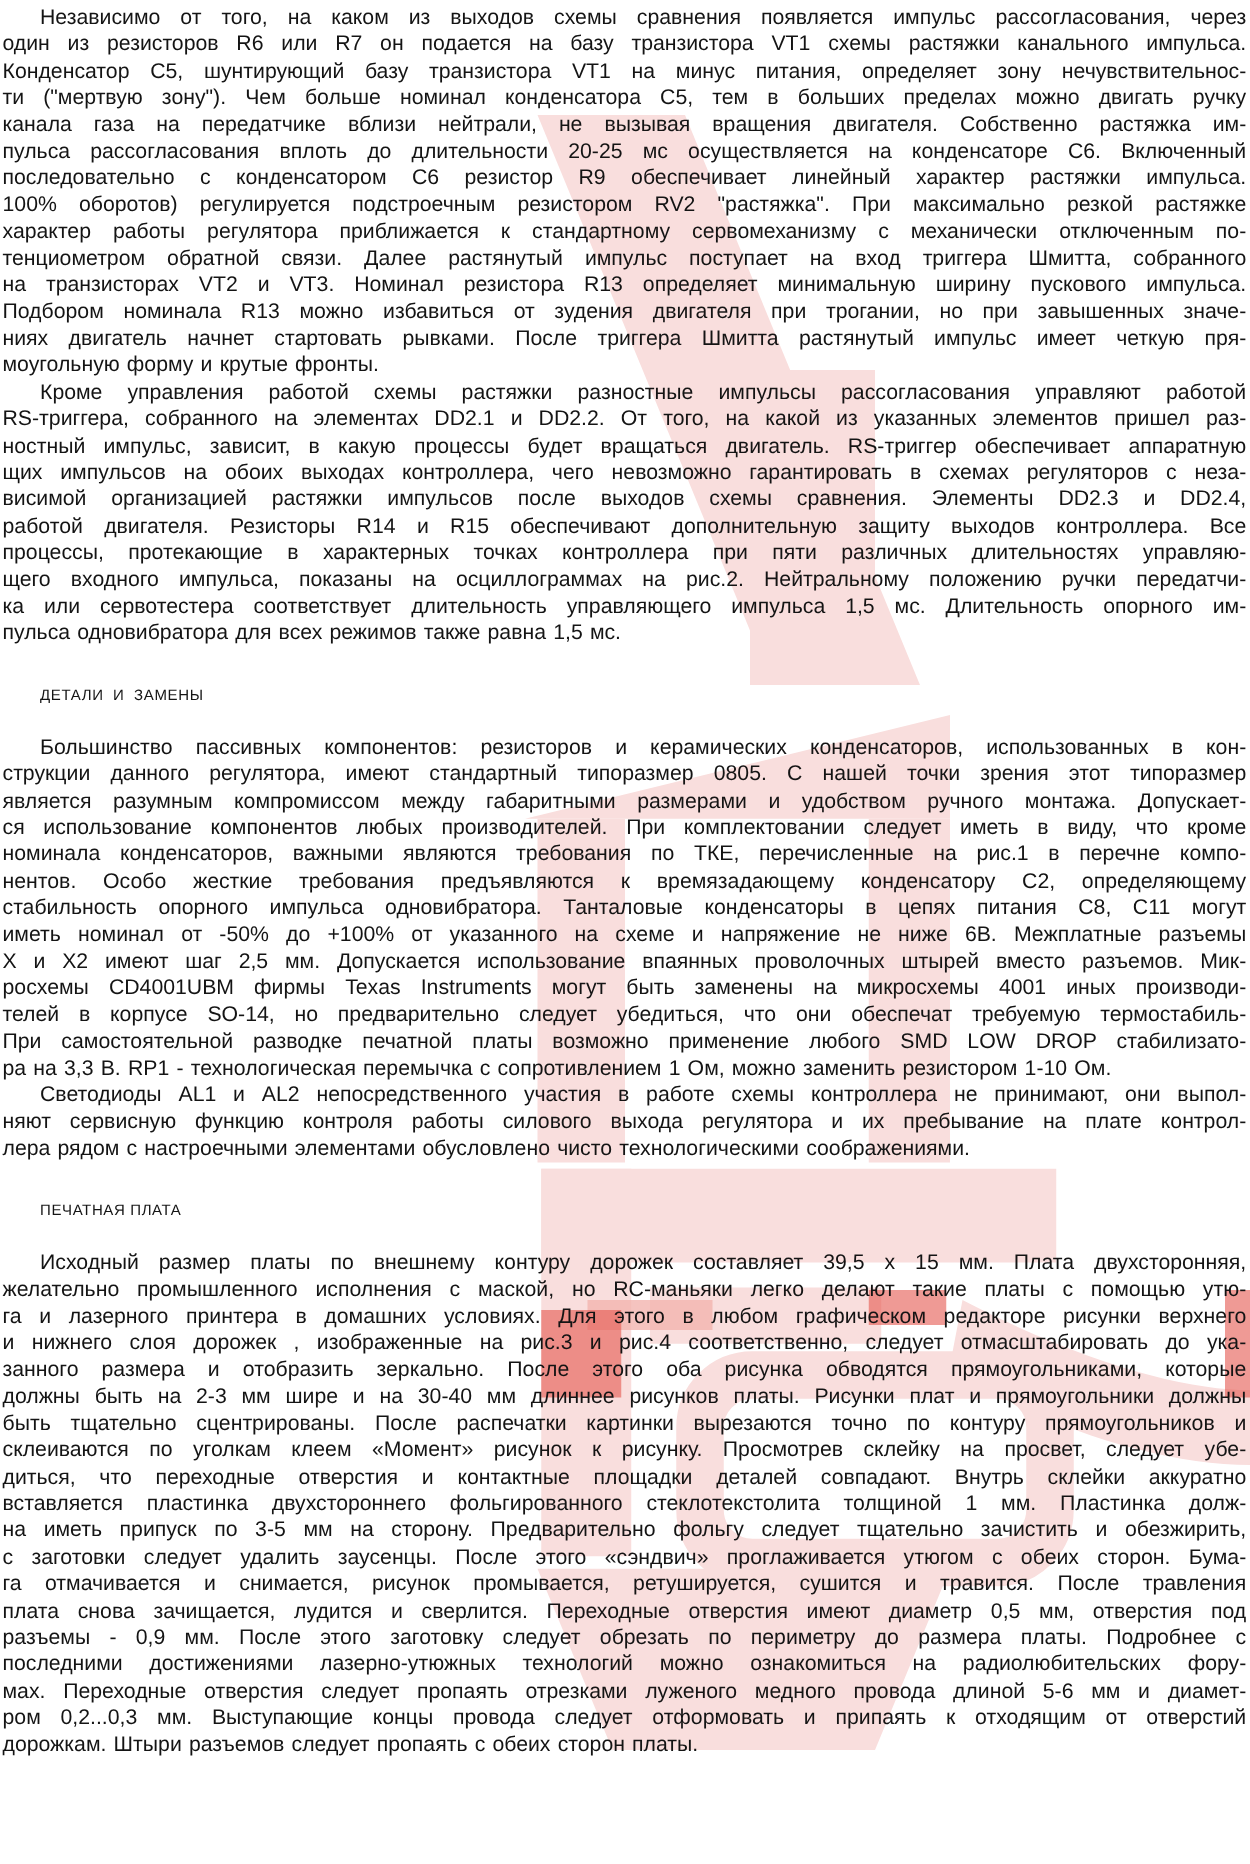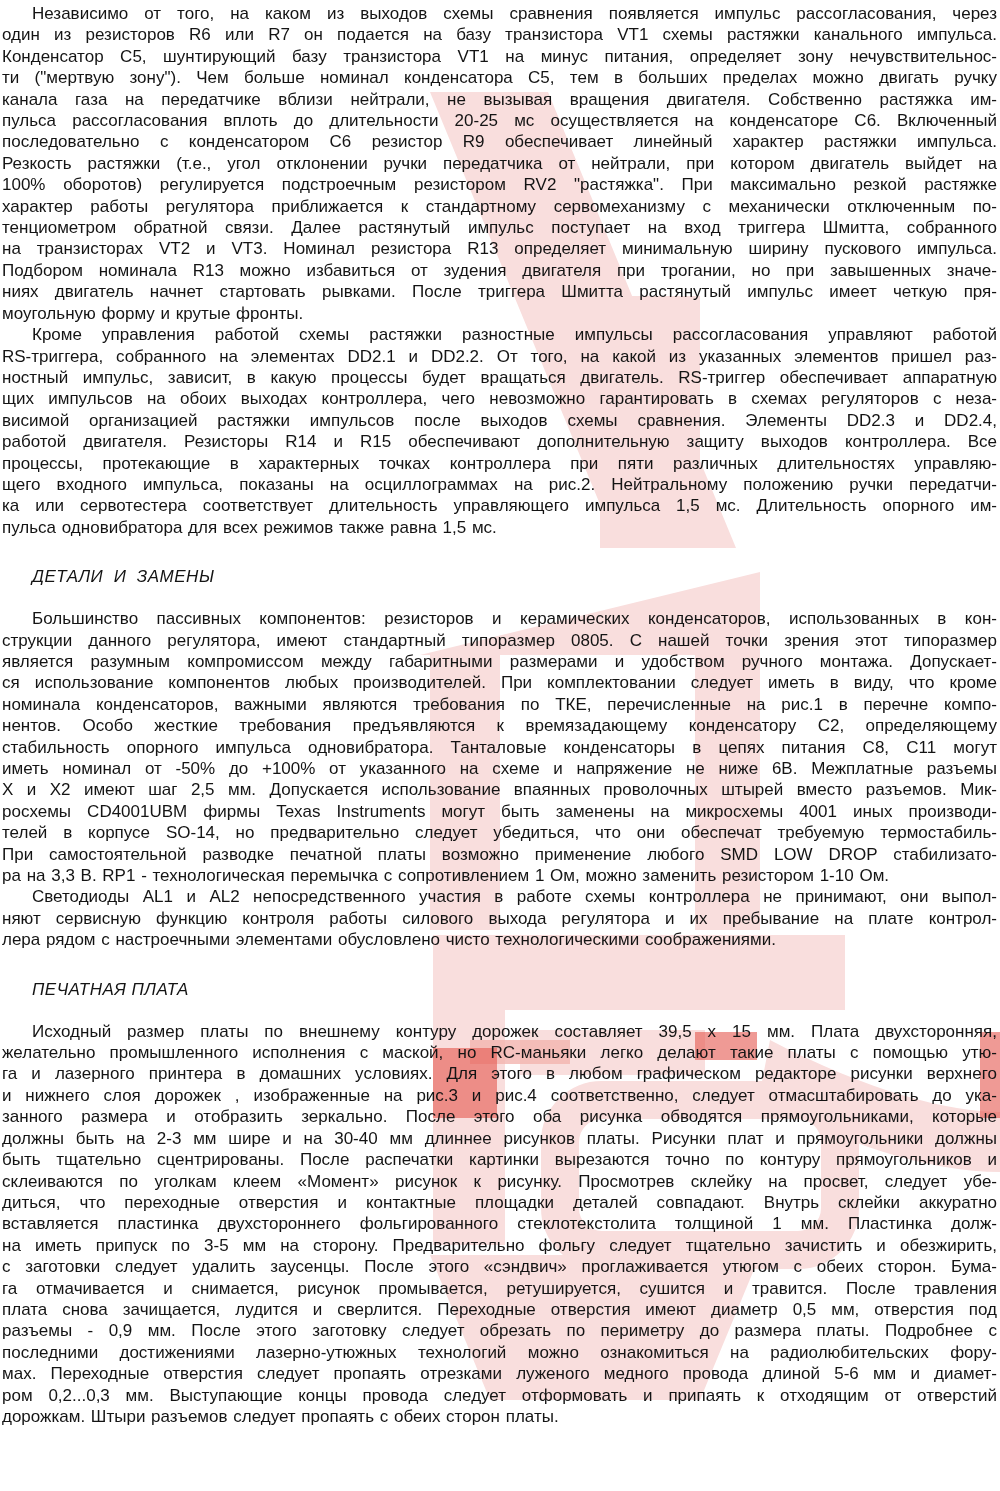--- a/index.html
+++ b/index.html
@@ -23,27 +23,26 @@
     font-size:17px;
     line-height:21.4px;
     text-align:justify;
     text-align-last:justify;
     word-spacing:1px;
     white-space:normal;
   }
   .line.last{text-align-last:left;}
   .line.first{text-indent:30px;}
   .heading{
-    font-size:17px;
+    font-size:12px;
     line-height:22px;
     margin:28px 0 20px 0;
     padding-left:30px;
     white-space:pre-wrap;
     letter-spacing:0.5px;
-    font-style:italic;
   }
 </style>
 </head>
 <body>
 
 <svg class="watermark" viewBox="0 0 1000 1491" xmlns="http://www.w3.org/2000/svg" aria-hidden="true">
   <polygon points="430,92 548,92 736,548 618,548" fill="#f9dedd"></polygon>
   <polygon points="600,296 700,296 700,548 600,548" fill="#f9dedd"></polygon>
   <polygon points="420,655 760,572 760,655" fill="#f9dedd"></polygon>
   <polygon points="430,655 500,655 500,930 430,930" fill="#f9dedd"></polygon>
@@ -62,21 +61,20 @@
 
 <main class="text-column">
     <div class="paragraph">
       <div class="line first">Независимо от того, на каком из выходов схемы сравнения появляется импульс рассогласования, через</div>
       <div class="line">один из резисторов R6 или R7 он подается на базу транзистора VT1 схемы растяжки канального импульса.</div>
       <div class="line">Конденсатор С5, шунтирующий базу транзистора VT1 на минус питания, определяет зону нечувствительнос-</div>
       <div class="line">ти ("мертвую зону"). Чем больше номинал конденсатора С5, тем в больших пределах можно двигать ручку</div>
       <div class="line">канала газа на передатчике вблизи нейтрали, не вызывая вращения двигателя. Собственно растяжка им-</div>
       <div class="line">пульса рассогласования вплоть до длительности 20-25 мс осуществляется на конденсаторе С6. Включенный</div>
       <div class="line">последовательно с конденсатором С6 резистор R9 обеспечивает линейный характер растяжки импульса.</div>
-      <div class="line">Резкость растяжки (т.е., угол отклонении ручки передатчика от нейтрали, при котором двигатель выйдет на</div>
       <div class="line">100% оборотов) регулируется подстроечным резистором RV2 "растяжка". При максимально резкой растяжке</div>
       <div class="line">характер работы регулятора приближается к стандартному сервомеханизму с механически отключенным по-</div>
       <div class="line">тенциометром обратной связи. Далее растянутый импульс поступает на вход триггера Шмитта, собранного</div>
       <div class="line">на транзисторах VT2 и VT3. Номинал резистора R13 определяет минимальную ширину пускового импульса.</div>
       <div class="line">Подбором номинала R13 можно избавиться от зудения двигателя при трогании, но при завышенных значе-</div>
       <div class="line">ниях двигатель начнет стартовать рывками. После триггера Шмитта растянутый импульс имеет четкую пря-</div>
       <div class="line last">моугольную форму и крутые фронты.</div>
     </div>
     <div class="paragraph">
       <div class="line first">Кроме управления работой схемы растяжки разностные импульсы рассогласования управляют работой</div>

